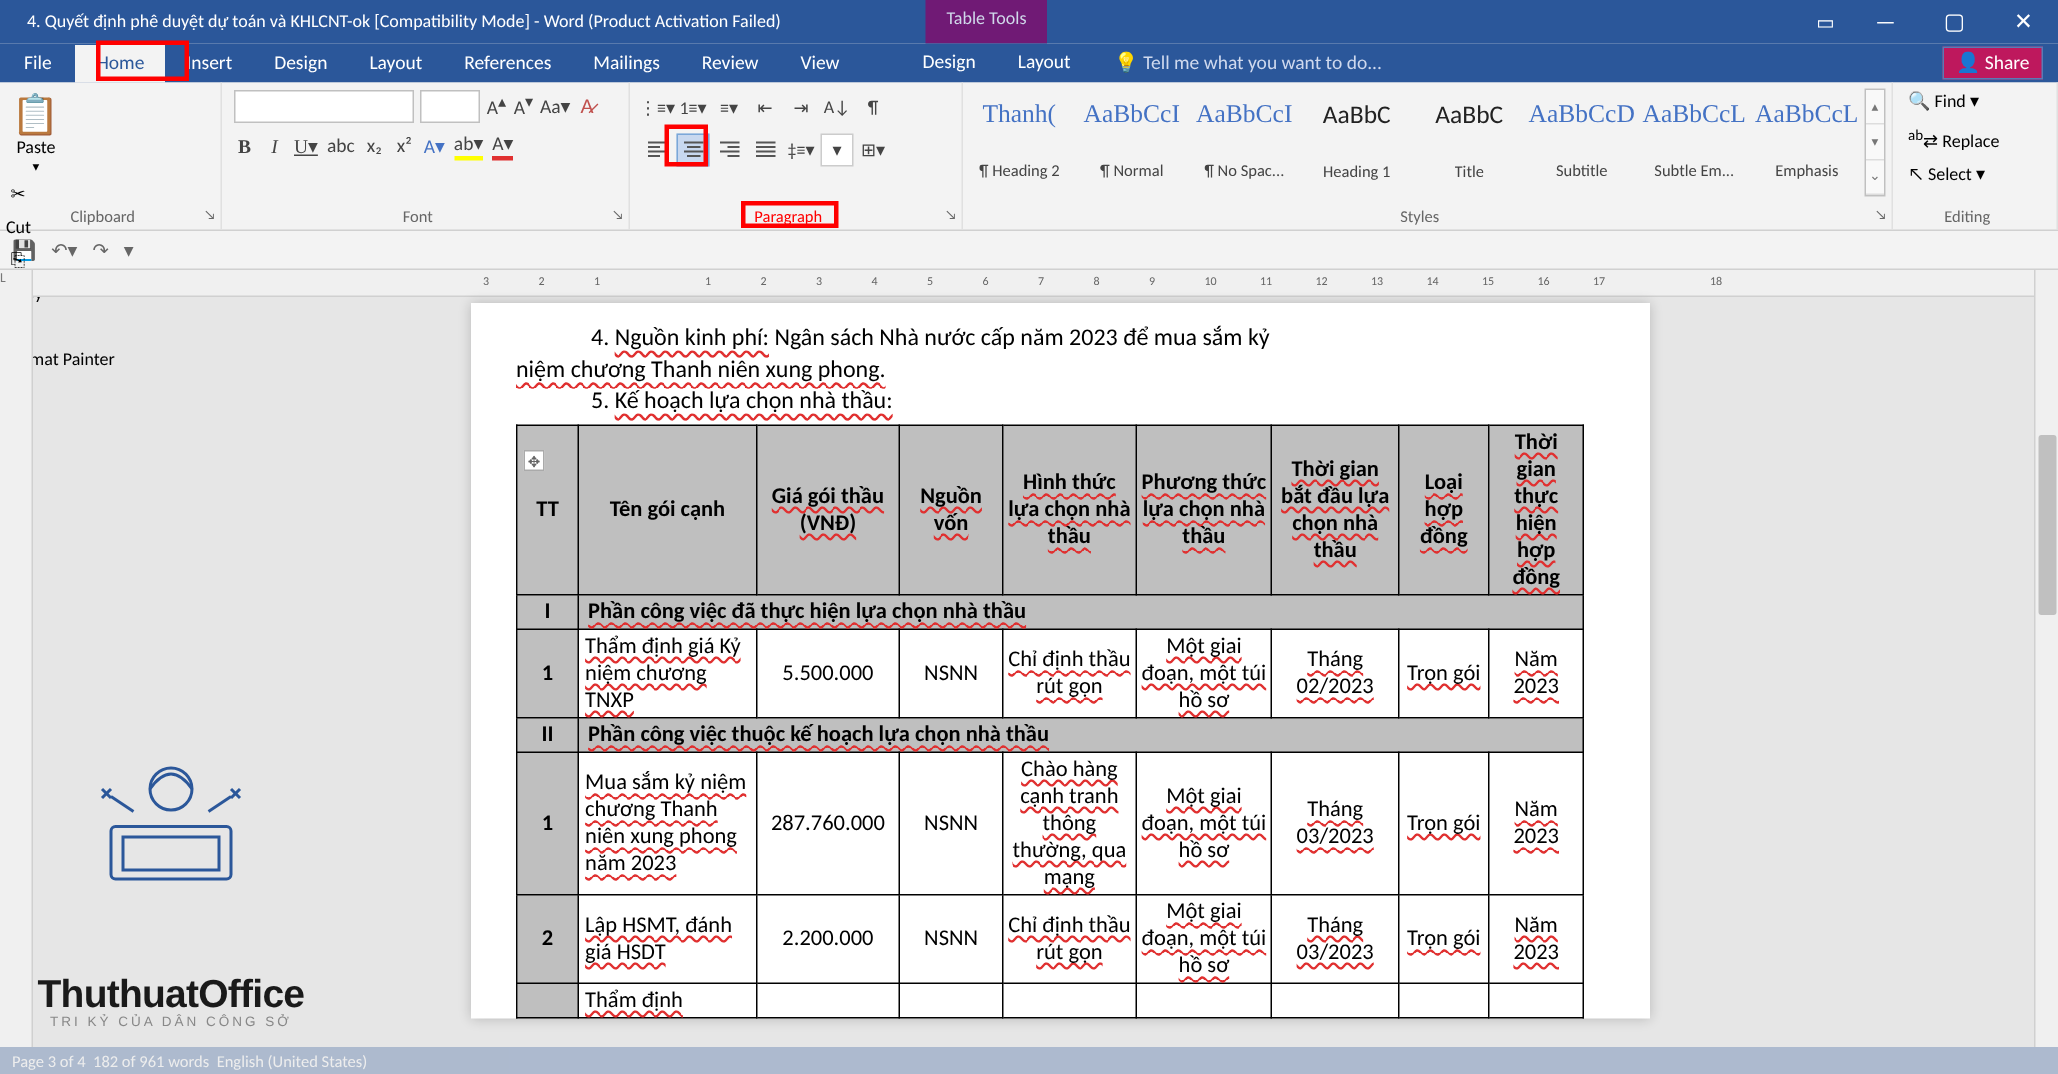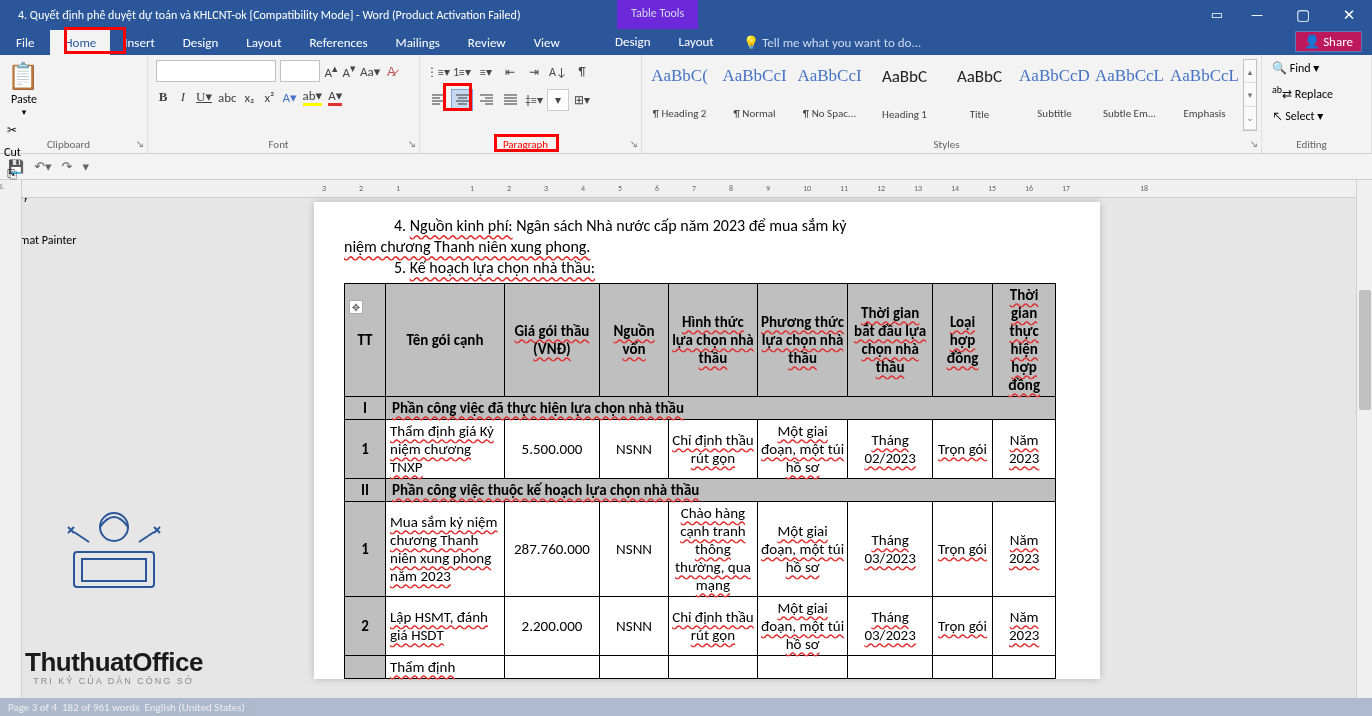--- a/index.html
+++ b/index.html
@@ -1,21 +1,21 @@
 <!DOCTYPE html>
 <html><head>
 <meta charset="utf-8">
 <style>
 * { margin:0; padding:0; box-sizing:border-box; font-family:"Segoe UI","Calibri",sans-serif; }
 body { width:1372px; height:716px; background:#e6e6e6; overflow:hidden; position:relative; }
 
 
 .titlebar { height:29px; background:#2b579a; color:#fff; display:flex; align-items:center; font-size:12px; position:relative; }
 .titlebar .title { padding-left:18px; }
-.titlebar .tabletools { position:absolute; left:617px; top:0; height:29px; background:#6d28d9; padding:6px 14px 0; font-size:12px; color:#d0d8ea; }
+.titlebar .tabletools { position:absolute; left:617px; top:0; height:29px; background:#701a75; padding:6px 14px 0; font-size:12px; color:#d0d8ea; }
 .titlebar .wincontrols { position:absolute; right:0; top:0; display:flex; }
 .titlebar .wincontrols span { width:46px; height:29px; display:flex; align-items:center; justify-content:center; font-size:15px; cursor:pointer; }
 .titlebar .ribbon-display { position:absolute; right:140px; top:0; width:30px; height:29px; display:flex; align-items:center; justify-content:center; font-size:13px; }
 
 
 .menutabs { height:26px; background:#2b579a; display:flex; align-items:center; color:#fff; font-size:13px; position:relative; }
 .menutabs .tab { padding:5px 14px; cursor:pointer; }
 .menutabs .tab.file { padding:5px 16px; }
 .menutabs .tab.active { background:#f3f3f3; color:#2b579a; }
 .menutabs .redbox { border:3px solid #f00; position:absolute; }
@@ -238,21 +238,21 @@
     </div>
     <div class="redbox2" style="left:23px;top:28px;width:29px;height:28px;"></div>
     <div class="redbox2" style="left:74px;top:79px;width:65px;height:18px;"></div>
     <div class="grouplabel" style="color:#f00;">Paragraph</div>
     <div class="launcher">↘</div>
   </div>
 
   <div class="ribbon-group stylesgrp">
     <div id="styles-container" style="display:flex;padding-right:18px;">
         <div class="styleitem">
-          <div class="preview ">AaBbC(</div>
+          <div class="preview ">Thanh(</div>
           <div class="sname">¶ Heading 2</div>
         </div>
         <div class="styleitem">
           <div class="preview ">AaBbCcI</div>
           <div class="sname">¶ Normal</div>
         </div>
         <div class="styleitem">
           <div class="preview ">AaBbCcI</div>
           <div class="sname">¶ No Spac...</div>
         </div>

